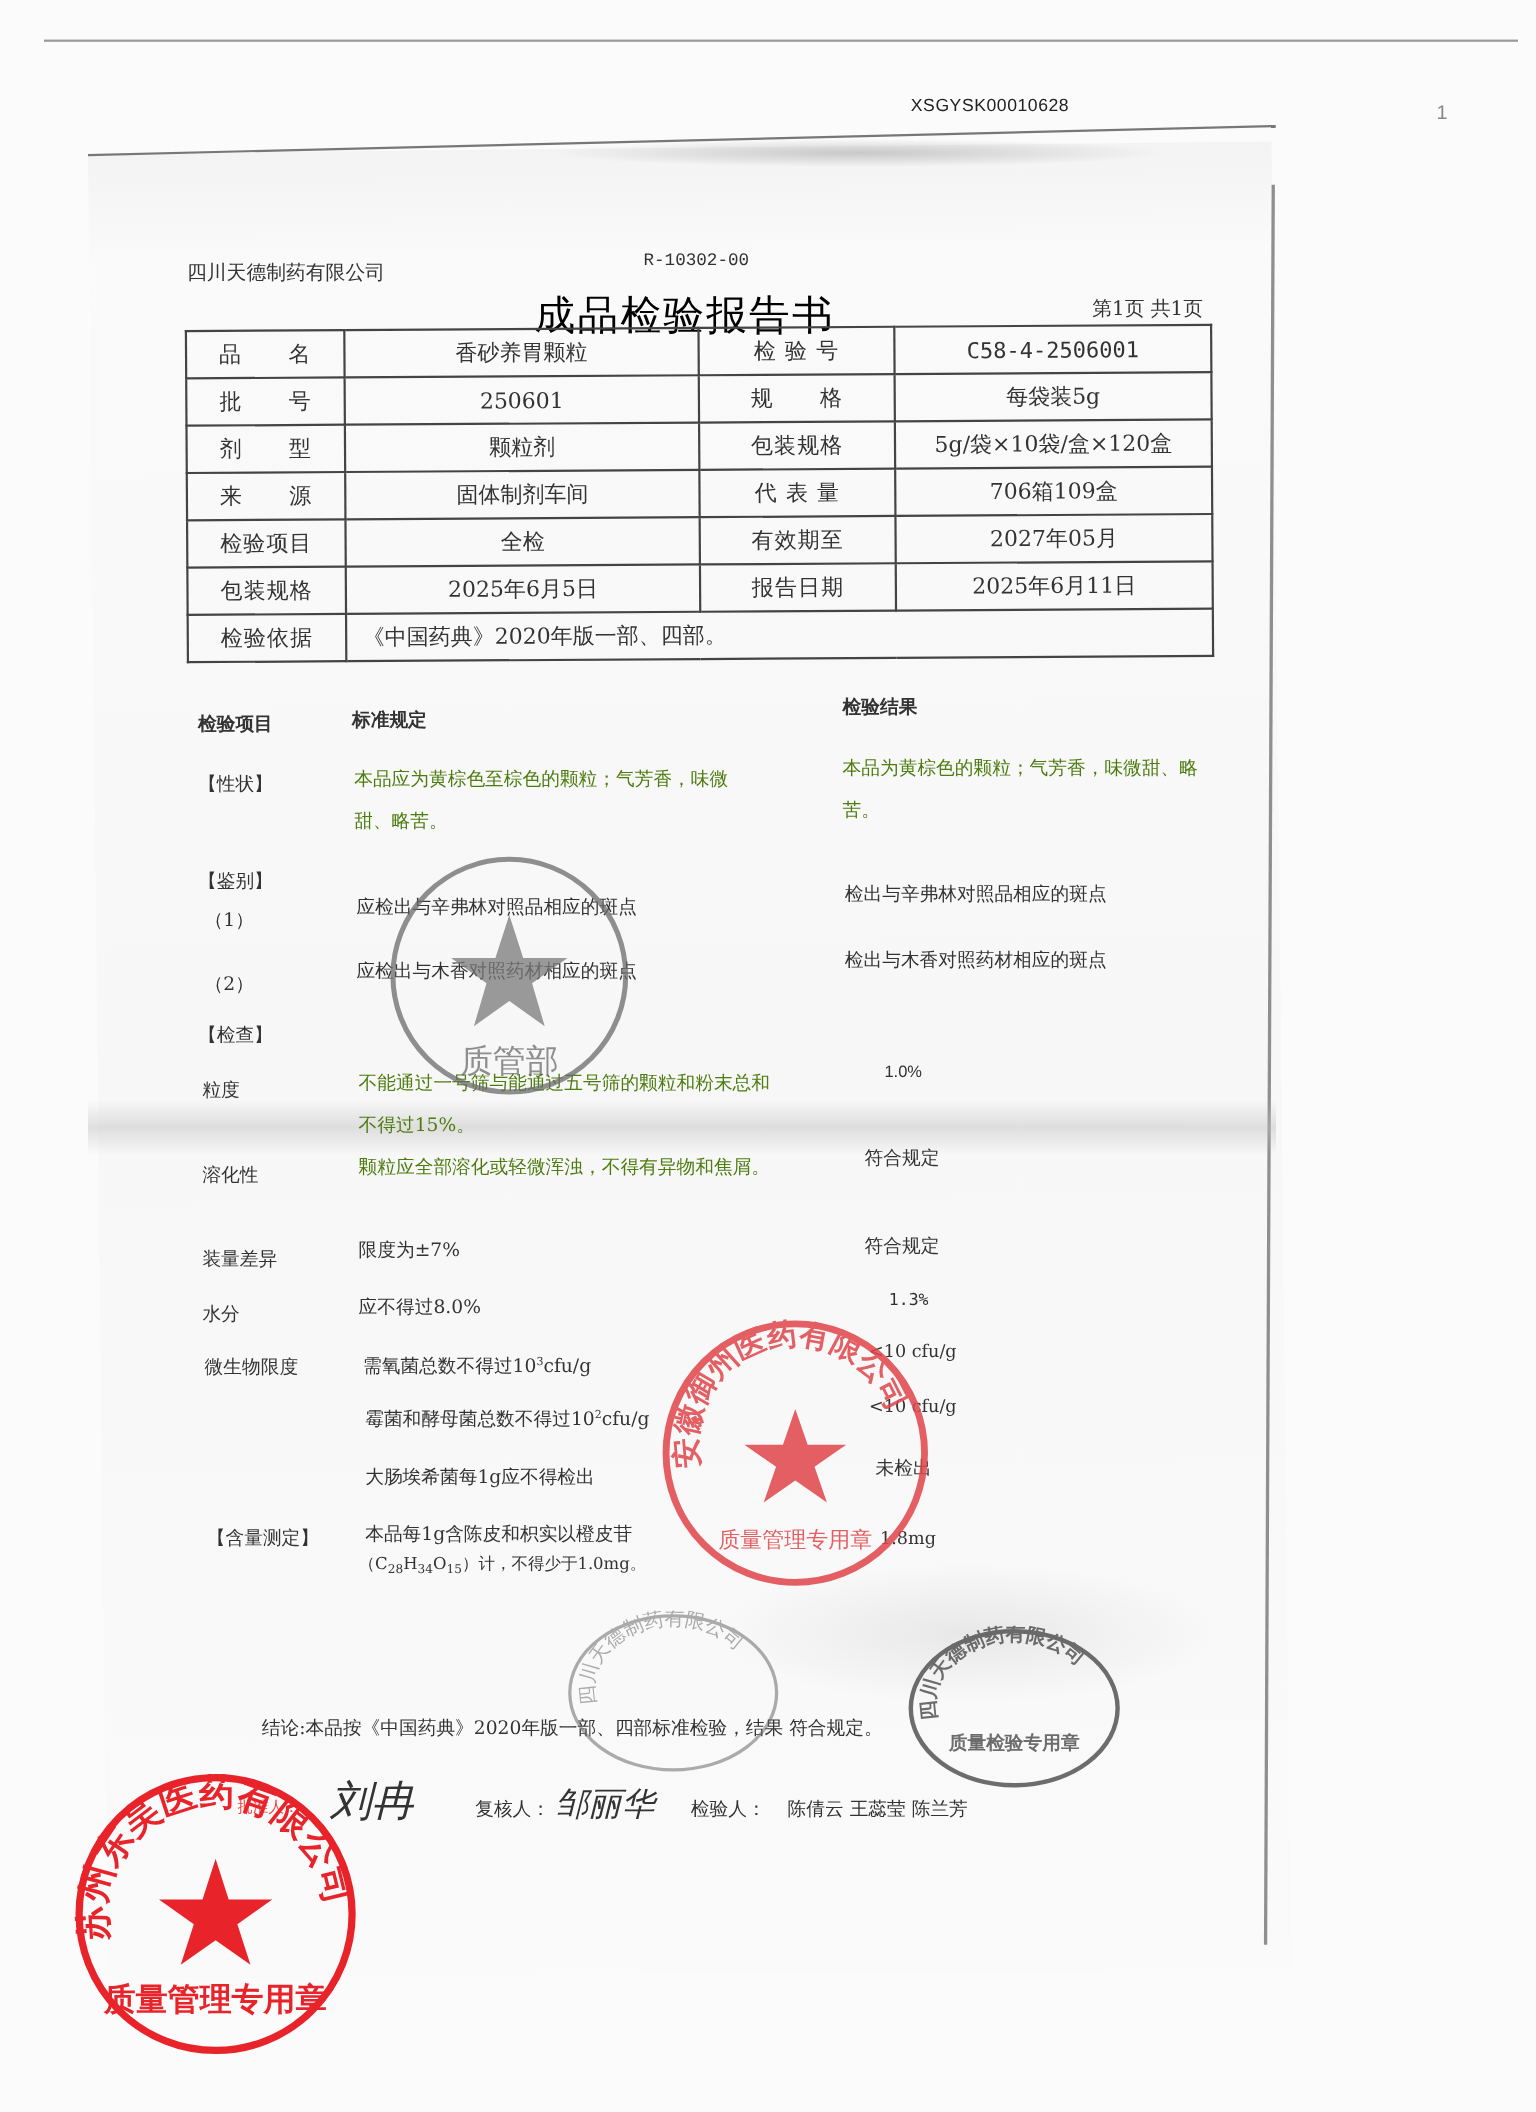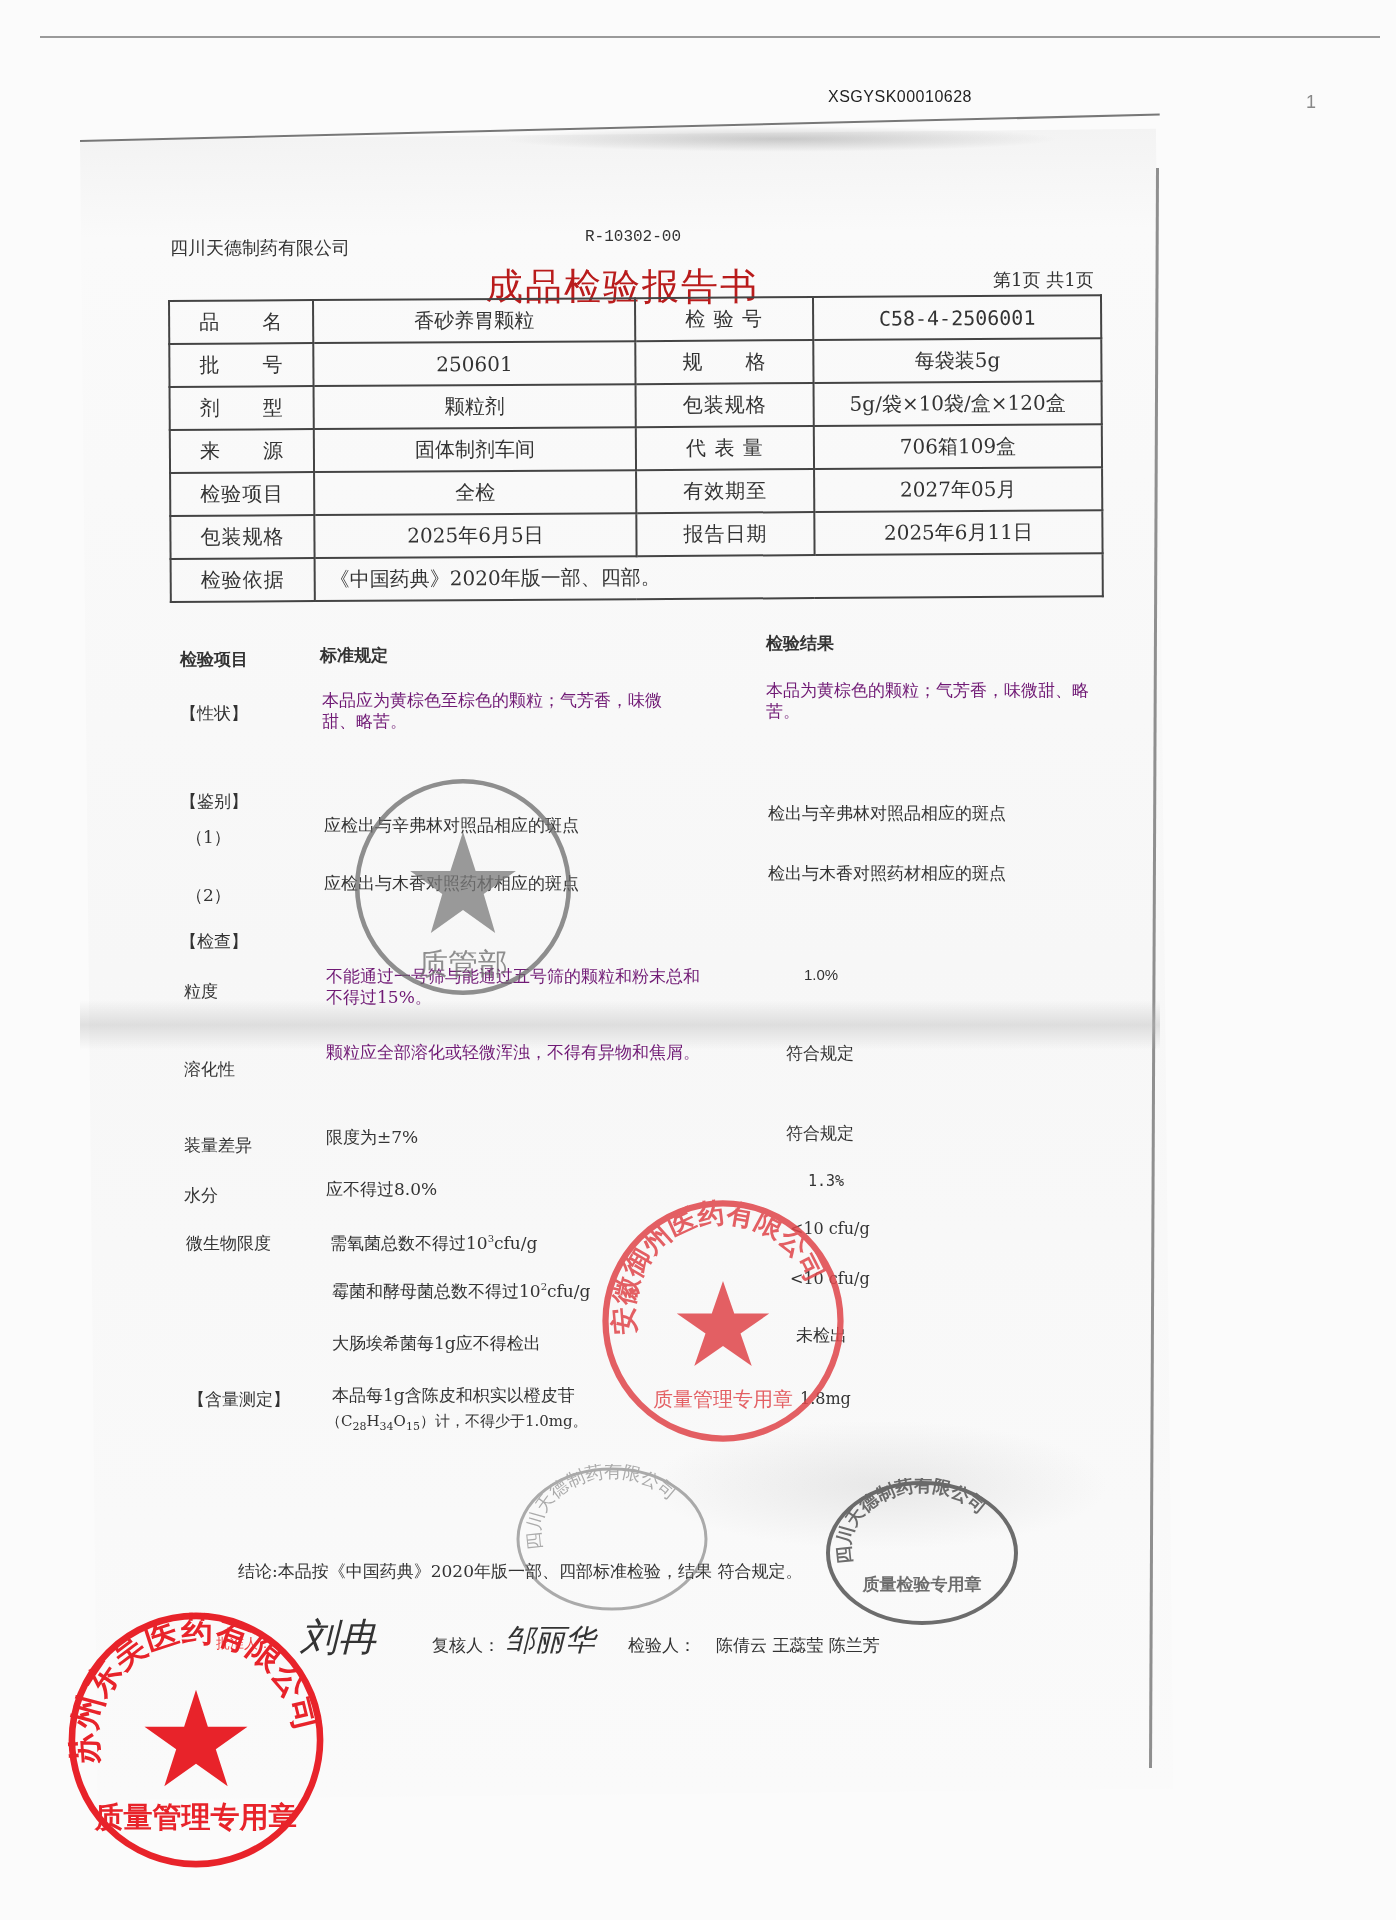--- a/index.html
+++ b/index.html
@@ -21,36 +21,36 @@
   .sheet-top-edge { position:absolute; left:80px; top:140px; width:1080px; height:2px; background:#777; transform:rotate(-1.4deg); transform-origin:left top; }
   .sheet-shadow { position:absolute; left:500px; top:126px; width:560px; height:26px;
     background:radial-gradient(ellipse at center, rgba(120,120,120,0.35), rgba(255,255,255,0) 70%); }
   .right-edge { position:absolute; left:1156px; top:168px; width:3px; height:1600px; background:#8f8f8f; transform:rotate(0.25deg); transform-origin:top; }
   .smear { position:absolute; left:80px; top:1000px; width:1080px; height:50px;
     background:linear-gradient(180deg, rgba(255,255,255,0), rgba(190,190,190,0.45) 50%, rgba(255,255,255,0)); }
   .smear2 { position:absolute; left:650px; top:1420px; width:460px; height:130px;
     background:radial-gradient(ellipse at center, rgba(200,200,200,0.35), rgba(255,255,255,0) 70%); }
 
   .hdr { font-size:18px; color:#333; }
-  .title { font-size:37px; color:#b91c1c; letter-spacing:2px; }
+  .title { font-size:37px; color:#000000; letter-spacing:2px; }
 
   table.info {
     position:absolute; left:168px; top:300px; width:934px; border-collapse:collapse;
     font-size:20px; color:#333; transform:rotate(-0.35deg); transform-origin:left top;
   }
   table.info td { border:2px solid #444; height:41px; padding:0 6px; text-align:center; }
   table.info td.lbl { letter-spacing:1px; }
   table.info td.c1 { width:130px; }
   table.info td.c2 { width:308px; }
   table.info td.c3 { width:164px; }
   table.info td.left { text-align:left; padding-left:14px; }
 
   .sec { font-size:17px; color:#333; line-height:26px; }
   .sec.bold { font-weight:bold; }
-  .std { font-size:17px; color:#701a75; line-height:21px; white-space:normal; }
+  .std { font-size:17px; color:#4d7c0f; line-height:38px; white-space:normal; }
   sub { font-size:11px; }
   sup { font-size:10px; }
 
   .stamp { position:absolute; border-radius:50%; }
   .stamp svg { width:100%; height:100%; display:block; }
   .sig { font-family:"DejaVu Serif", serif; font-style:italic; color:#333; }
 </style>
 </head>
 <body>
 

